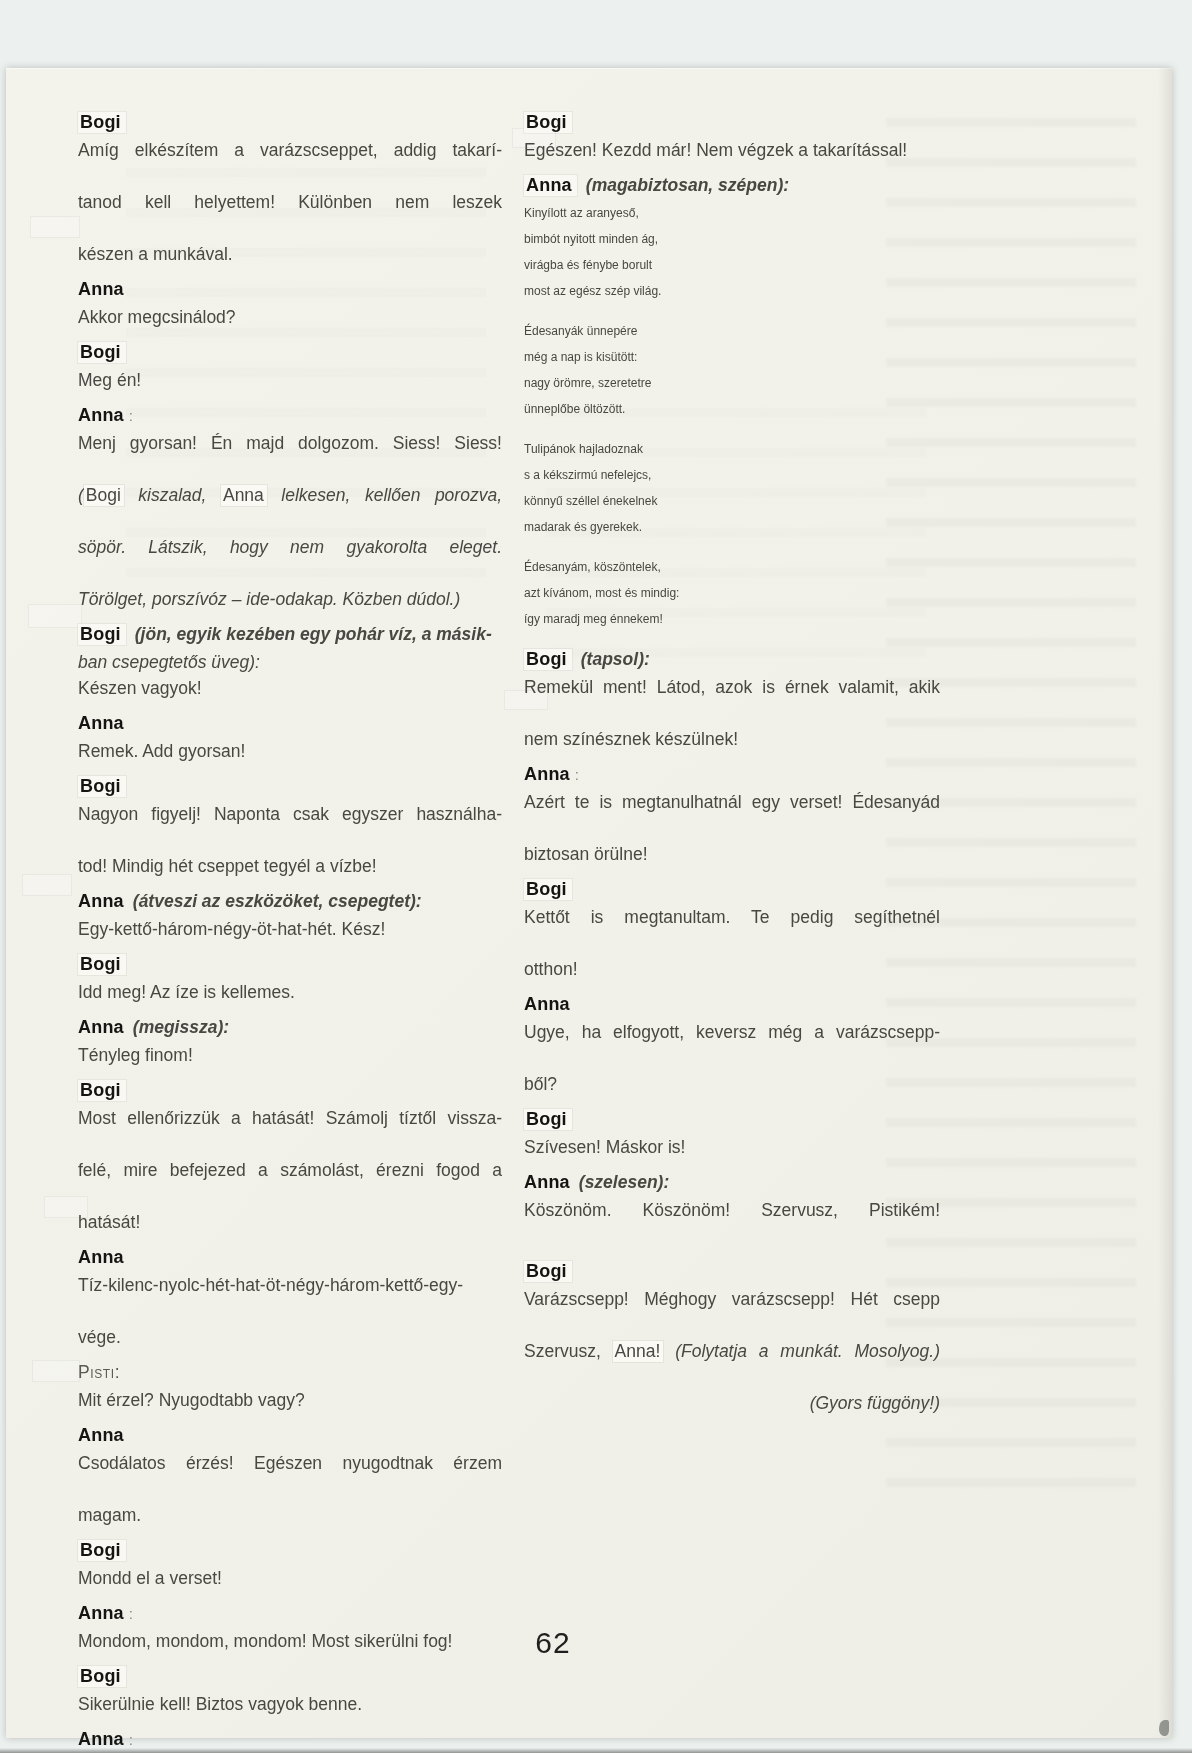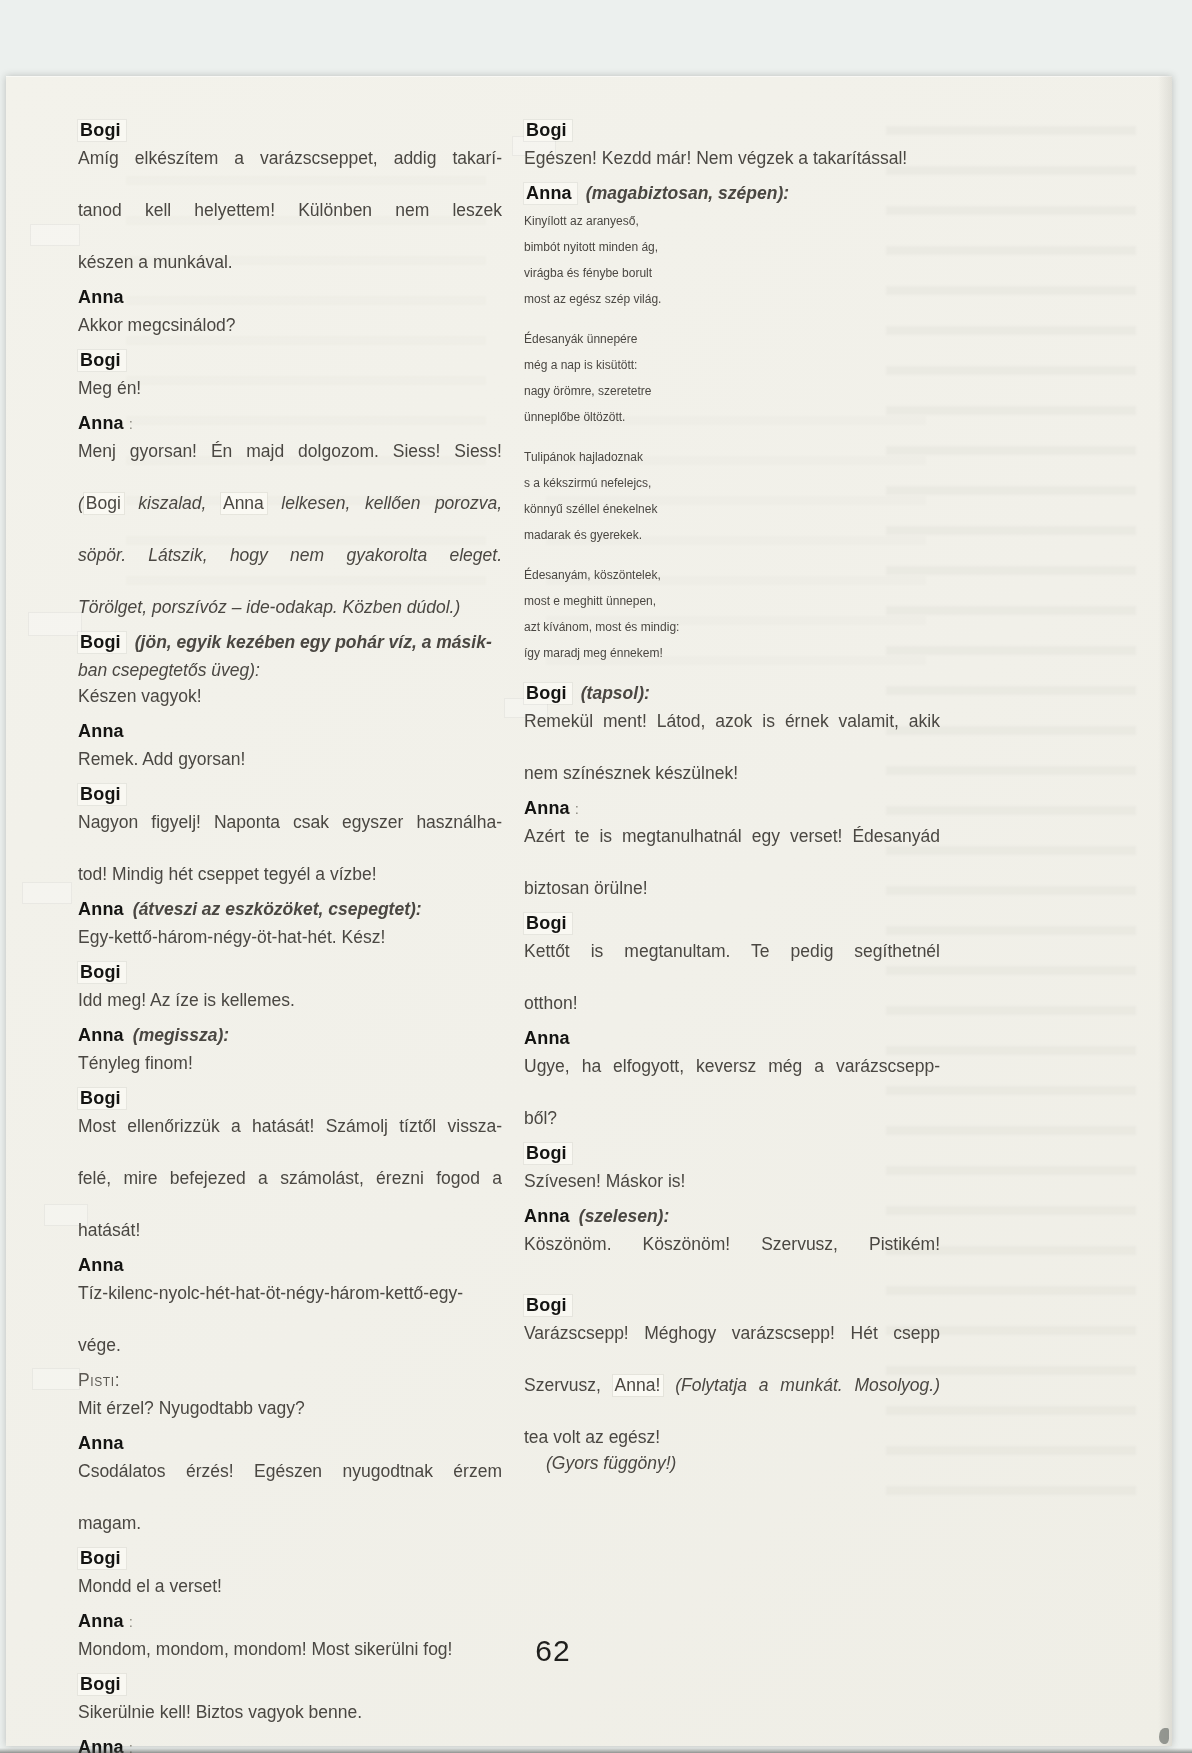--- a/index.html
+++ b/index.html
@@ -6,21 +6,21 @@
   .scan{
     position:relative;width:1192px;height:1753px;overflow:hidden;
     background:#ecf0ee;
     font-family:"Liberation Sans","DejaVu Sans",sans-serif;
   }
   .scan-bottom-edge{
     position:absolute;left:0;bottom:0;width:100%;height:5px;
     background:linear-gradient(to bottom,rgba(90,92,88,0.0),rgba(70,72,68,0.55));
   }
   .page{
-    position:absolute;left:6px;top:76px;width:1166px;height:1670px;
+    position:absolute;left:6px;top:68px;width:1166px;height:1670px;
     background:linear-gradient(135deg,#f3f2eb 0%,#f1f0e9 55%,#efeee6 100%);
     box-shadow:0 0 7px rgba(40,45,40,0.25), inset 0 1px 0 rgba(255,255,255,0.5);
   }
   .page-right-shade{
     position:absolute;right:0;top:0;width:14px;height:100%;
     background:linear-gradient(to right,rgba(0,0,0,0),rgba(60,60,55,0.10));
   }
   .corner-spot{
     position:absolute;right:3px;bottom:2px;width:10px;height:16px;
     background:#7d817c;border-radius:60% 20% 40% 50%;opacity:.8;
@@ -43,21 +43,21 @@
     letter-spacing:.6px;
   }
   .suffix{color:#8d8a80;font-weight:400;font-size:15px;margin-left:5px;}
   .hdir{font-style:italic;font-size:17.5px;color:#4a4742;margin-left:9px;font-weight:700;}
   .line{
     font-size:17.5px;line-height:26px;color:#4a4742;text-align:left;
     overflow:hidden;
   }
   .line.j{text-align:justify;}
   .line.j::after{content:"";display:inline-block;width:100%;height:0;}
-  .it{font-style:italic;}
+  .it{font-style:italic;text-align:right;}
   .patch{
     font-style:normal;background:#faf9f3;
     box-shadow:0 0 0 1px rgba(90,88,80,0.08);padding:0 3px 1px 2px;
   }
   .stanza{margin:0 0 14px;}
   .stanza:first-of-type{margin-top:1px;}
   .poemline{font-size:12px;line-height:26px;color:#4a4742;}
   .tail{padding-left:22px;}
   
   .pagenum{
@@ -200,21 +200,20 @@
             <div class="poemline">ünneplőbe öltözött.</div>
           </div>
           <div class="stanza">
             <div class="poemline">Tulipánok hajladoznak</div>
             <div class="poemline">s a kékszirmú nefelejcs,</div>
             <div class="poemline">könnyű széllel énekelnek</div>
             <div class="poemline">madarak és gyerekek.</div>
           </div>
           <div class="stanza">
             <div class="poemline">Édesanyám, köszöntelek,</div>
-            <div class="poemline">most e meghitt ünnepen,</div>
             <div class="poemline">azt kívánom, most és mindig:</div>
             <div class="poemline">így maradj meg énnekem!</div>
           </div>
         </div>
         <div class="block">
           <div class="speaker"><span class="name patched">Bogi</span><span class="hdir">(tapsol):</span></div>
           <div class="line j"><span>Remekül ment! Látod, azok is érnek valamit, akik</span></div>
           <div class="line"><span>nem színésznek készülnek!</span></div>
         </div>
         <div class="block">
@@ -237,21 +236,20 @@
           <div class="line"><span>Szívesen! Máskor is!</span></div>
         </div>
         <div class="block">
           <div class="speaker"><span class="name">Anna</span><span class="hdir">(szelesen):</span></div>
           <div class="line j"><span>Köszönöm. Köszönöm! Szervusz, Pistikém!</span></div>
         </div>
         <div class="block">
           <div class="speaker"><span class="name patched">Bogi</span></div>
           <div class="line j"><span>Varázscsepp! Méghogy varázscsepp! Hét csepp</span></div>
           <div class="line j"><span>Szervusz, </span><span class="patch">Anna!</span><span> </span><span class="it ">(Folytatja a munkát. Mosolyog.)</span></div>
-          <div class="line"><span>tea volt az egész!</span></div>
           <div class="line tail it">(Gyors függöny!)</div>
         </div>
       </div>
 
     <div class="pagenum">62</div>
 
     <div class="page-right-shade"></div>
     <div class="corner-spot"></div>
   </div>
   <div class="scan-bottom-edge"></div>

